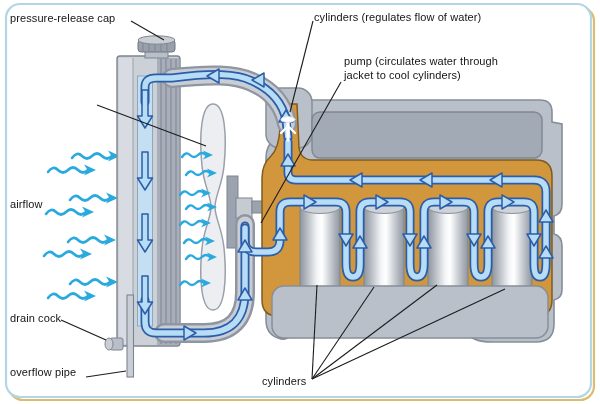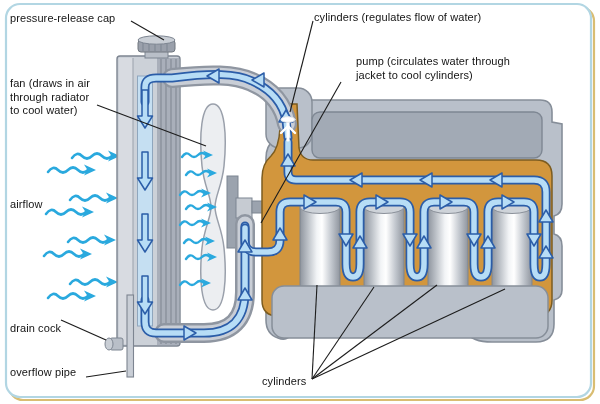--- a/index.html
+++ b/index.html
@@ -209,22 +209,19 @@
     <line x1="86" y1="377" x2="126" y2="371"></line>
     <line x1="312" y1="379" x2="317" y2="285"></line>
     <line x1="312" y1="379" x2="374" y2="287"></line>
     <line x1="312" y1="379" x2="437" y2="285"></line>
     <line x1="312" y1="379" x2="505" y2="289"></line>
   </g>
 </svg>
 
 <div class="lbl" style="left:10px;top:12px;">pressure-release cap</div>
 <div class="lbl" style="left:314px;top:11px;">cylinders (regulates flow of water)</div>
-<div class="lbl" style="left:344px;top:55px;margin-left:12px;">pump (circulates water through
+<div class="lbl" style="left:344px;top:55px;">pump (circulates water through
 jacket to cool cylinders)</div>
-<div class="lbl" style="left:10px;top:77px;">fan (draws in air
-through radiator
-to cool water)</div>
 <div class="lbl" style="left:10px;top:198px;">airflow</div>
-<div class="lbl" style="left:10px;top:322px;">drain cock</div>
+<div class="lbl" style="left:10px;top:312px;">drain cock</div>
 <div class="lbl" style="left:10px;top:366px;text-align:right;">overflow pipe</div>
 <div class="lbl" style="left:262px;top:375px;">cylinders</div>
 </div>
 
 </body></html>

